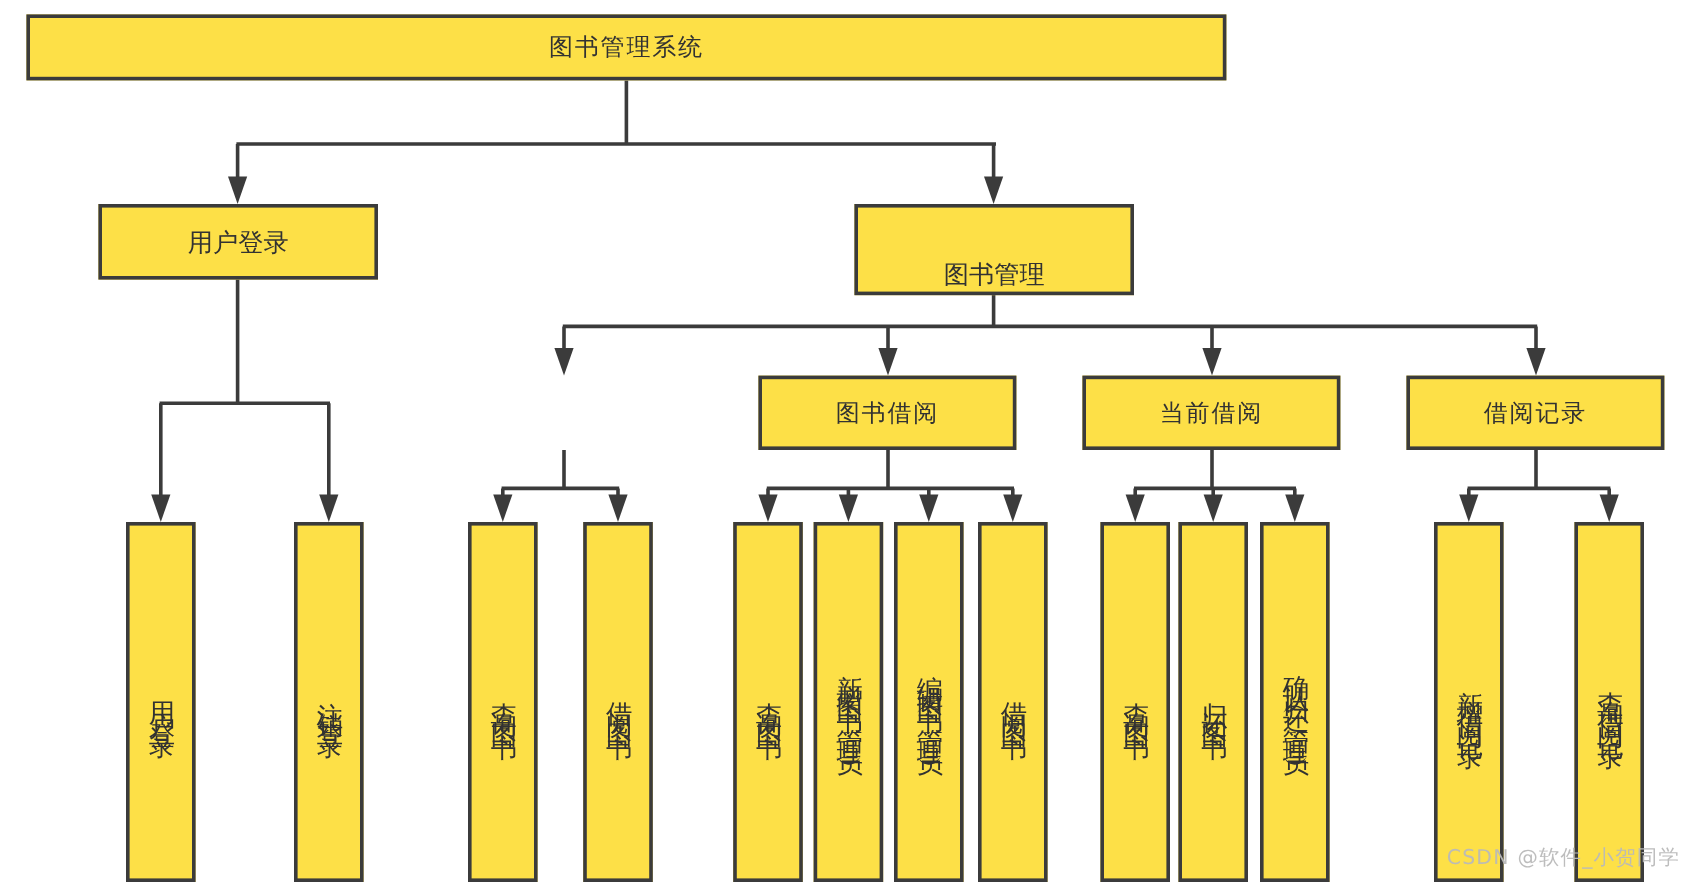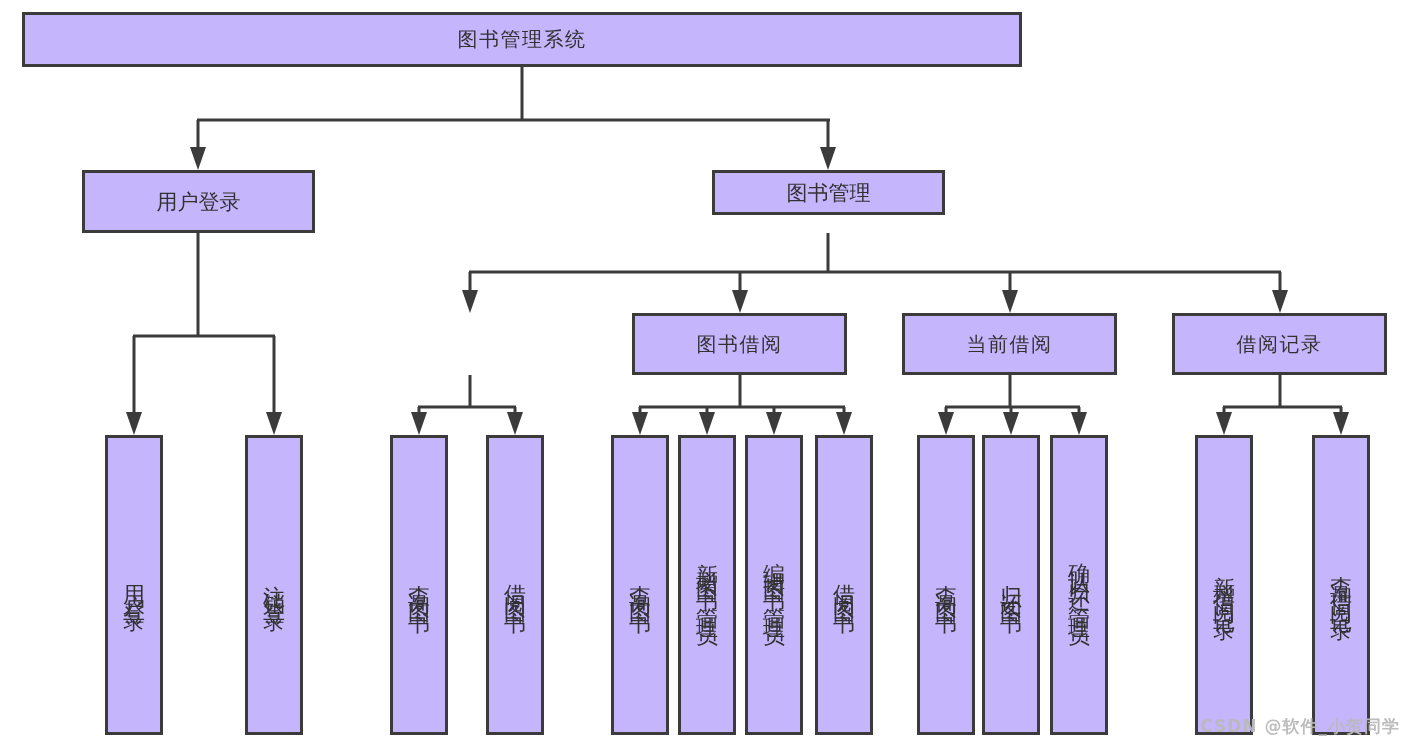--- a/index.html
+++ b/index.html
@@ -5,39 +5,39 @@
   * { margin:0; padding:0; box-sizing:border-box; }
   html,body { width:1405px; height:747px; }
   body {
     background:#ffffff;
     font-family:"DejaVu Sans","Liberation Sans",sans-serif;
     position:relative; overflow:hidden;
   }
   .stage { position:absolute; left:0; top:0; width:1405px; height:747px; }
   svg.wires { position:absolute; left:0; top:0; width:1405px; height:747px; }
   .box {
-    position:absolute; background:#c4b5fd;
+    position:absolute; background:#fde047;
     border:3px solid #3b3b3b; color:#323232;
     display:flex; align-items:center; justify-content:center;
     text-align:center;
   }
   .h  { font-size:20px; letter-spacing:1.5px; }
   .root { left:22px; top:12px; width:1000px; height:55px; }
   .l2a  { left:82px;  top:170px; width:233px; height:63px; font-size:21px; }
-  .l2b  { left:712px; top:170px; width:233px; height:45px; font-size:21px; }
+  .l2b  { left:712px; top:170px; width:233px; height:76px; font-size:21px;align-items:flex-end; }
   .l3   { top:313px; width:215px; height:62px; }
   .leaf { top:435px; width:58px; height:300px; }
   .leaf .v {
     writing-mode:vertical-rl; text-orientation:mixed;
     font-size:22px; letter-spacing:9px; line-height:1;
   }
   .watermark {
-    position:absolute; right:5px; bottom:9px;
+    position:absolute; right:5px; bottom:21px;
     font-size:17px; letter-spacing:1px;
-    color:rgba(185,185,185,0.95); z-index:6;font-weight:bold;
+    color:rgba(185,185,185,0.95); z-index:6;
   }
 </style>
 </head>
 <body>
 
 <div class="stage">
 
   <svg class="wires" viewBox="0 0 1405 747" aria-hidden="true">
     <path fill="none" stroke="#3b3b3b" stroke-width="3" d="
       M522 67 V121  M197 120 H830  M198 120 V150  M828 120 V150

